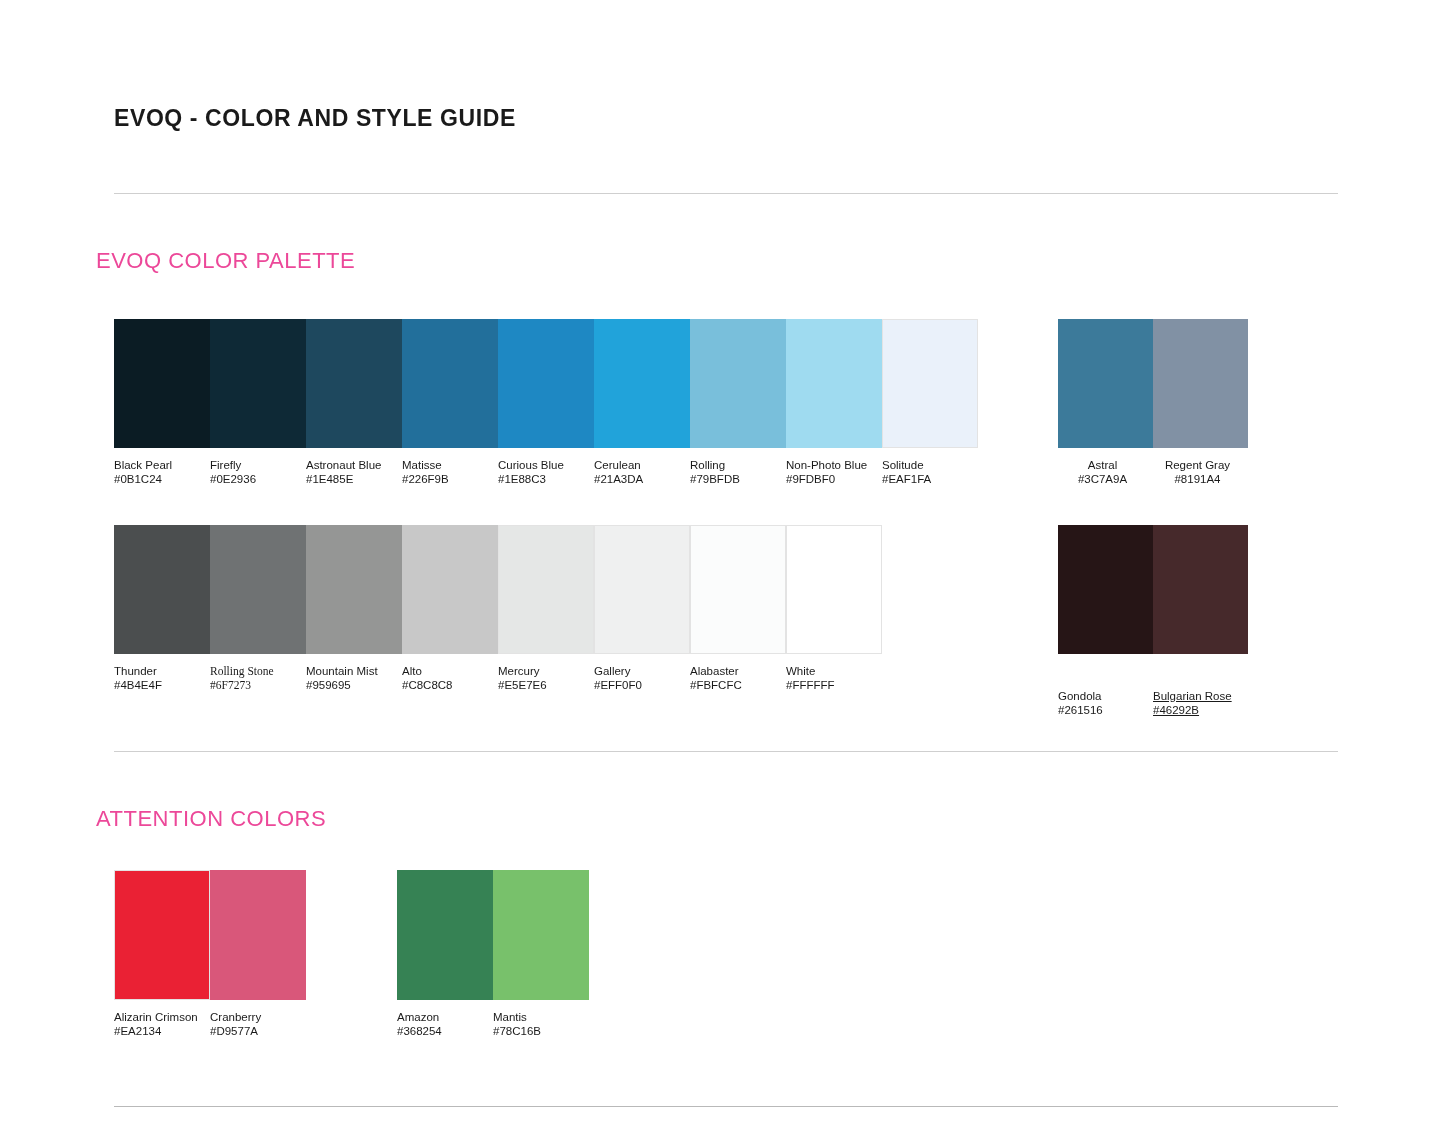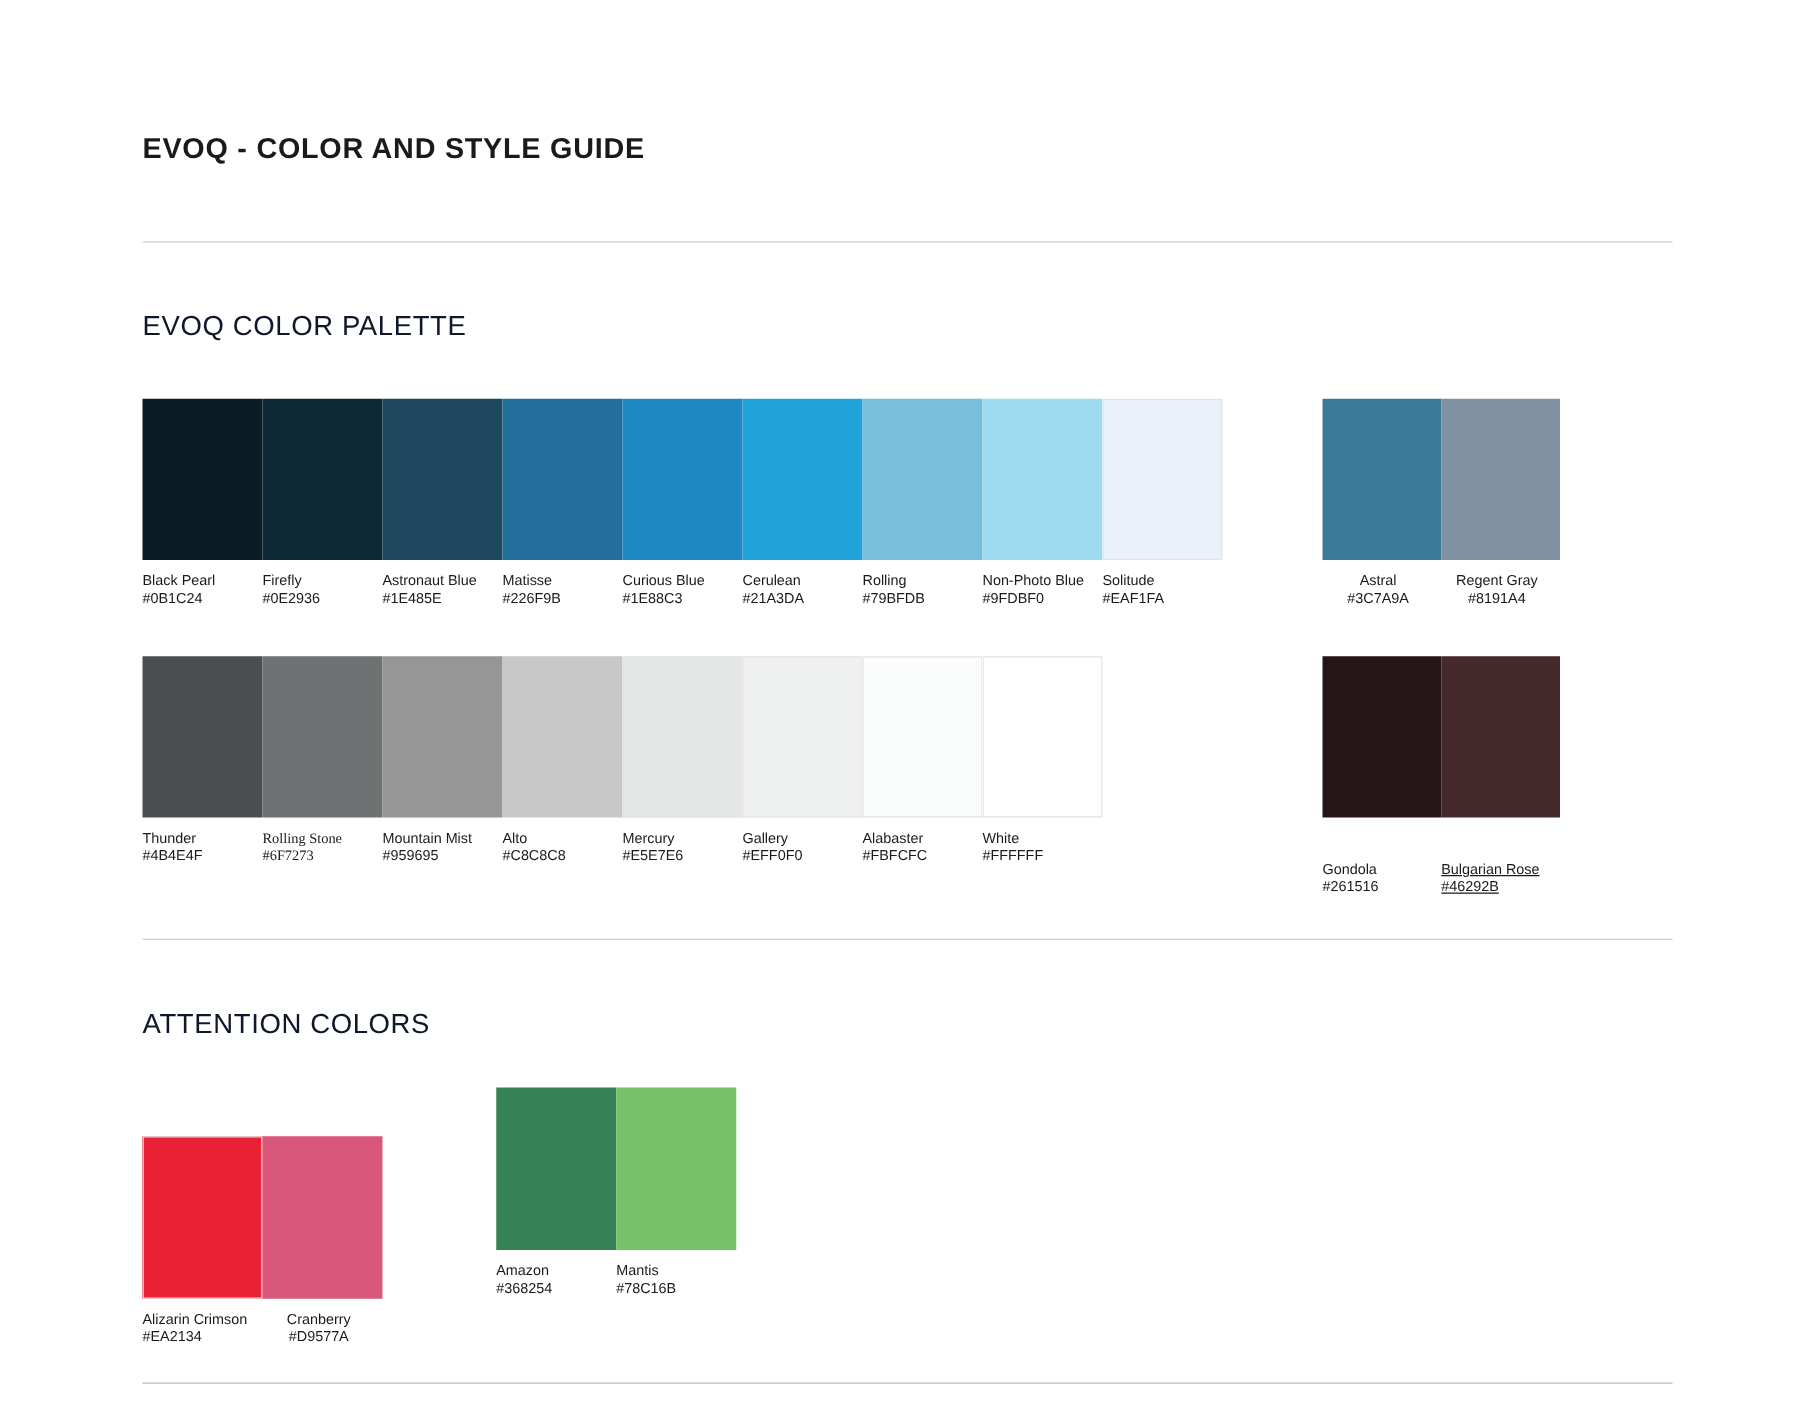--- a/index.html
+++ b/index.html
@@ -23,25 +23,25 @@
     left: 114px;
     top: 105px;
     font-size: 23px;
     font-weight: 700;
     letter-spacing: 0.6px;
     color: #1a1a1a;
     white-space: nowrap;
   }
   .section-heading {
     position: absolute;
-    left: 114px;
+    left: 96px;
     font-size: 22px;
     font-weight: 500;
     letter-spacing: 0.5px;
-    color: #0f172a;
+    color: #ec4899;
     white-space: nowrap;
   }
   .section-heading.palette { top: 248px; }
   .section-heading.attention { top: 806px; }
 
   
   .divider {
     position: absolute;
     left: 114px;
     width: 1224px;
@@ -81,21 +81,21 @@
     padding-right: 6px;
   }
   .swatch-label .cname { display: block; }
   .swatch-label .chex  { display: block; }
 
   
   #palette-row1   { left: 114px; top: 319px; }
   #palette-row1-b { left: 1058px; top: 319px; text-align: center; }
   #palette-row2   { left: 114px; top: 525px; }
   #palette-row2-b { left: 1058px; top: 525px; gap: 25px; }
-  #attention-red  { left: 114px; top: 909px; }
+  #attention-red  { left: 114px; top: 870px; }
   #attention-green{ left: 397px; top: 870px; }
 
   #attention-red .swatch-chip,
   #attention-green .swatch-chip { height: 130px; }
 </style>
 </head>
 <body>
 
 <div class="page">
 
@@ -242,21 +242,21 @@
   <div class="swatch-group" id="attention-red">
       <div class="swatch-strip">
         <div class="swatch-chip bordered" style="background: rgb(234, 33, 52); width: 96px;"></div>
         <div class="swatch-chip" style="background: rgb(217, 87, 122); width: 96px;"></div>
       </div>
       <div class="swatch-labels">
         <div class="swatch-label" style="width: 96px;">
           <span class="cname">Alizarin Crimson</span>
           <span class="chex">#EA2134</span>
         </div>
-        <div class="swatch-label" style="width: 96px; text-align: center;">
+        <div class="swatch-label" style="width: 96px;">
           <span class="cname">Cranberry</span>
           <span class="chex">#D9577A</span>
         </div>
       </div>
     </div>
   <div class="swatch-group" id="attention-green">
       <div class="swatch-strip">
         <div class="swatch-chip" style="background: rgb(54, 130, 84); width: 96px;"></div>
         <div class="swatch-chip" style="background: rgb(120, 193, 107); width: 96px;"></div>
       </div>

